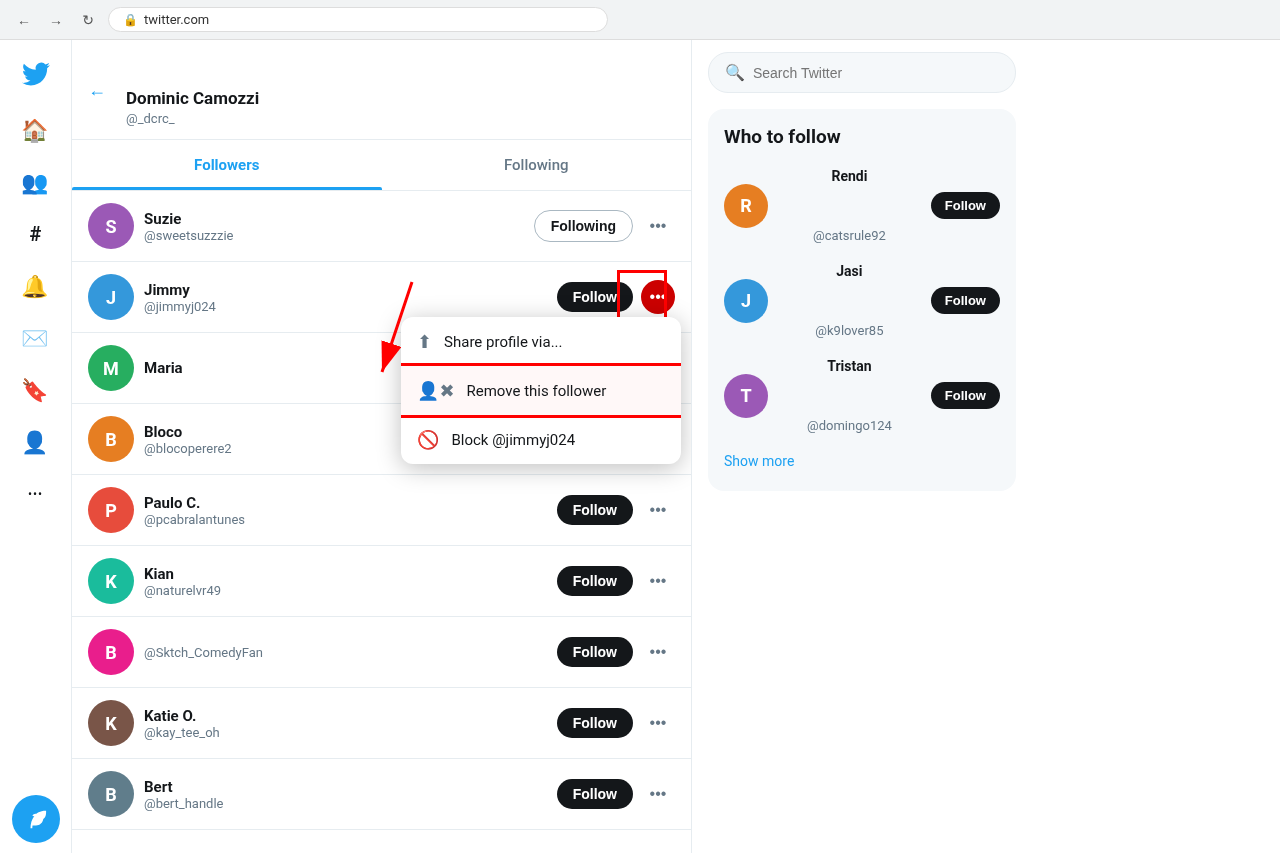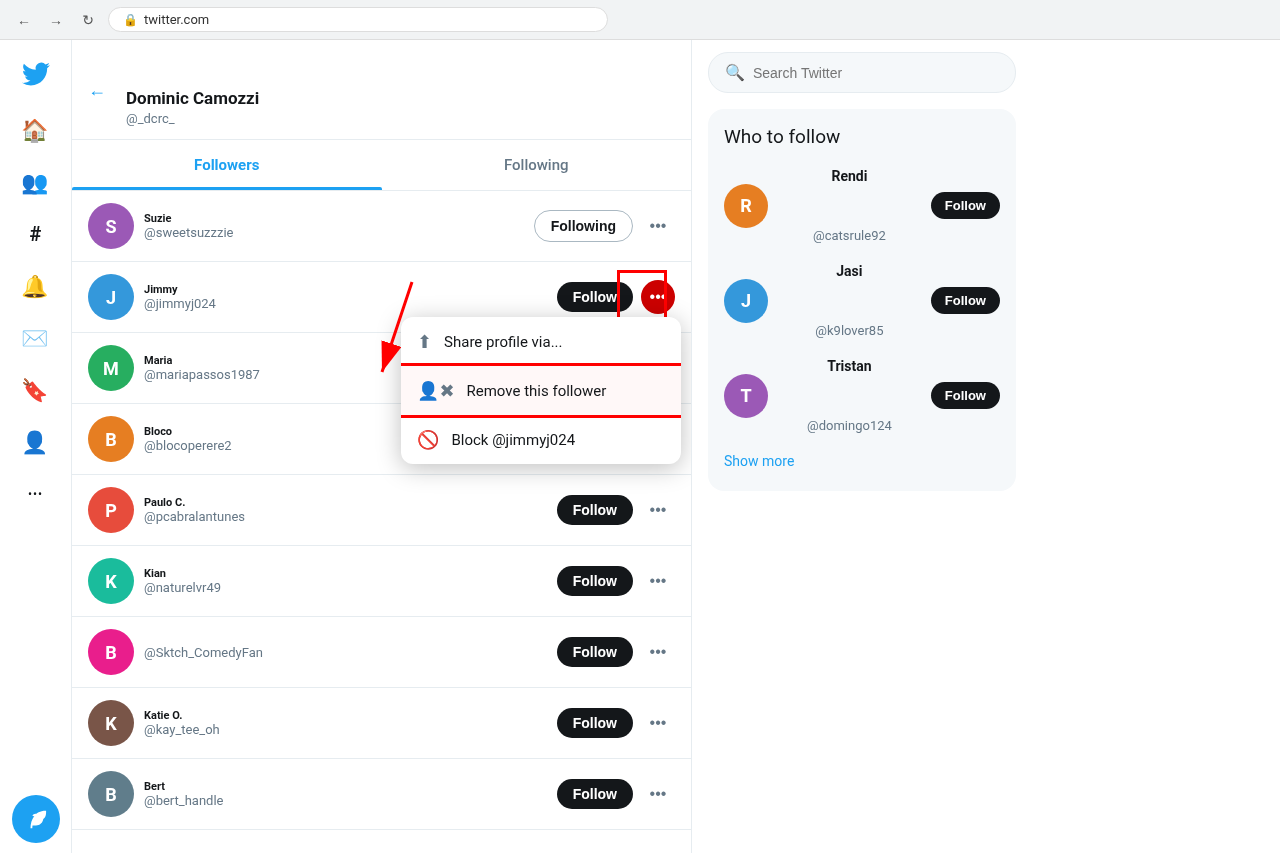--- a/index.html
+++ b/index.html
@@ -142,21 +142,21 @@
       flex-shrink: 0;
       margin-right: 10px;
     }
     .avatar-placeholder {
       width: 100%; height: 100%;
       display: flex; align-items: center; justify-content: center;
       font-size: 18px; color: white; font-weight: 700;
     }
     .follower-info { flex: 1; }
     .follower-name {
-      font-size: 11px; font-weight: 700; color: #14171a;
+      font-size: 15px; font-weight: 700; color: #14171a;
     }
     .follower-handle {
       font-size: 13px; color: #657786;
     }
     .follower-actions {
       display: flex; align-items: center; gap: 8px;
     }
     .btn-following {
       border: 1px solid #aab8c2;
       background: white;
@@ -220,21 +220,21 @@
     .search-bar input {
       background: none; border: none; outline: none;
       font-size: 14px; color: #4c1d95; width: 100%;
     }
     .who-to-follow-card {
       background: #f5f8fa;
       border-radius: 16px;
       padding: 12px 0;
     }
     .wtf-title {
-      font-size: 19px; font-weight: 400; color: #14171a;
+      font-size: 19px; font-weight: 700; color: #14171a;
       padding: 4px 16px 10px;
     }
     .wtf-item {
       display: flex; align-items: center;
       padding: 10px 16px;
       gap: 10px;
     }
     .wtf-avatar {
       width: 44px; height: 44px;
       border-radius: 50%; overflow: hidden;
@@ -374,21 +374,20 @@
         <line x1="40" y1="20" x2="10" y2="110" stroke="red" stroke-width="3" marker-end="url(#arrowhead)"></line>
       </svg>
     </div>
 
     <div class="follower-item">
       <div class="follower-avatar">
         <div class="avatar-placeholder av-green">M</div>
       </div>
       <div class="follower-info">
         <div class="follower-name">Maria</div>
-        <div class="follower-handle">@mariapassos1987</div>
       </div>
       <div class="follower-actions">
         <button class="btn-follow">Follow</button>
         <button class="more-btn">•••</button>
       </div>
     </div>
 
     <div class="follower-item">
       <div class="follower-avatar">
         <div class="avatar-placeholder av-orange">B</div>

